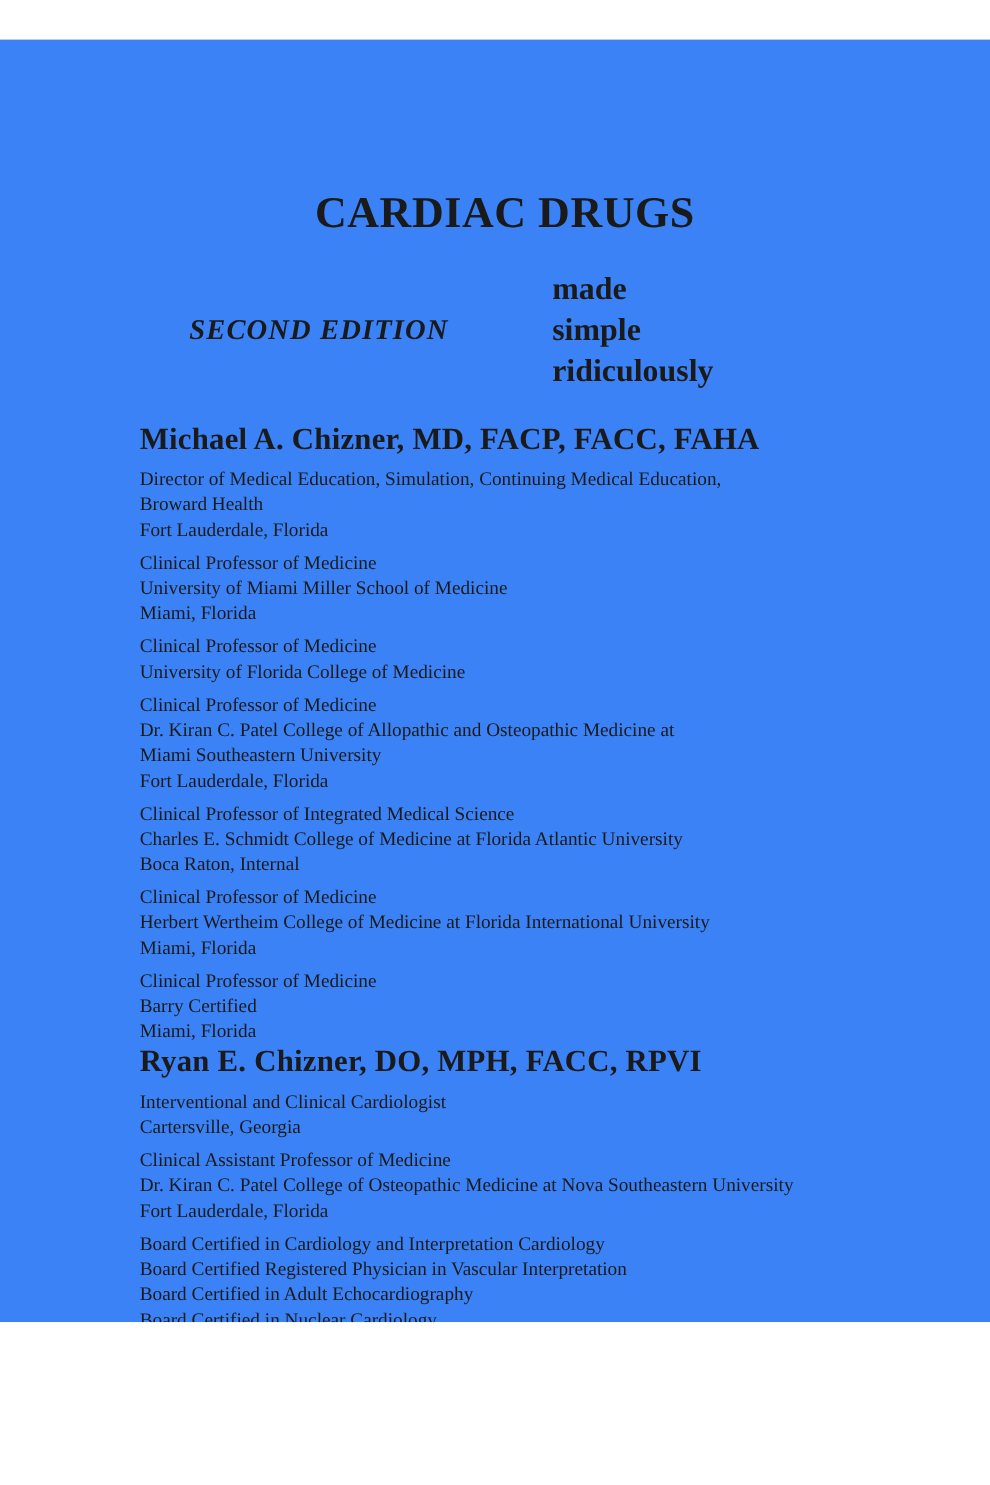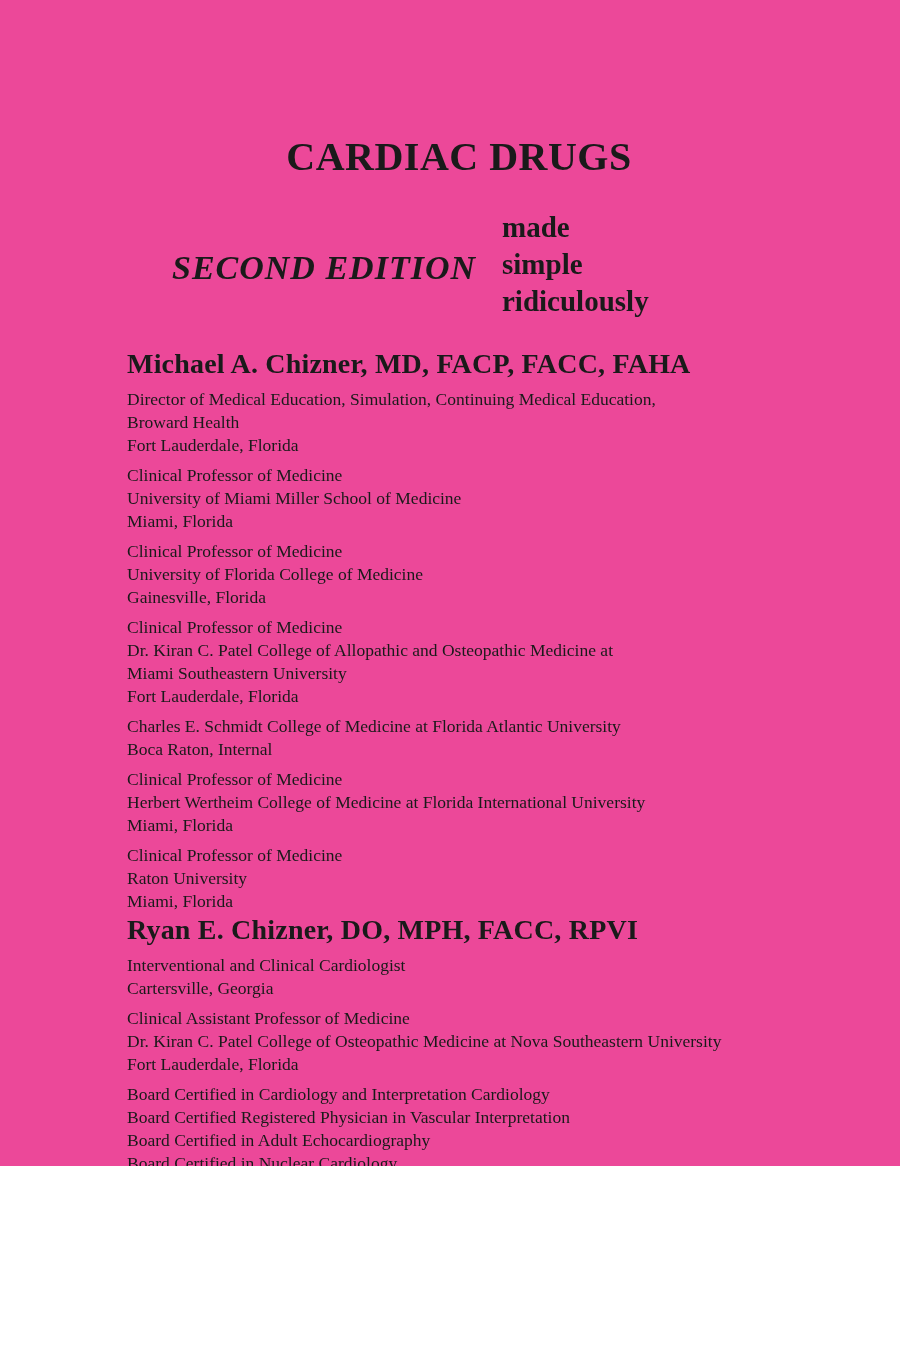--- a/index.html
+++ b/index.html
@@ -4,24 +4,25 @@
 <style>
   html, body {
     margin: 0;
     padding: 0;
     background: #ffffff;
   }
   .page {
     position: relative;
     width: 900px;
     height: 1166px;
-    background: #ec4899;
+    background: #3b82f6;
     color: #1a1a1a;
     font-family: "Liberation Serif", serif;
     overflow: hidden;
+    margin-top: 36px;
   }
   .book-title {
     position: absolute;
     top: 133px;
     left: 0;
     width: 900px;
     padding-left: 18px;
     box-sizing: border-box;
     text-align: center;
     font-size: 40px;
@@ -34,21 +35,21 @@
     left: 502px;
     top: 209px;
     font-size: 29px;
     font-weight: bold;
     line-height: 37px;
   }
   .edition {
     position: absolute;
     left: 172px;
     top: 249px;
-    font-size: 34px;
+    font-size: 26px;
     font-weight: bold;
     font-style: italic;
     letter-spacing: 1px;
   }
   .content {
     position: absolute;
     left: 127px;
     top: 350px;
     width: 700px;
   }
@@ -118,44 +119,44 @@
 
     <div class="affil-block">
       <div class="affil-line">Clinical Professor of Medicine</div>
       <div class="affil-line">University of Miami Miller School of Medicine</div>
       <div class="affil-line">Miami, Florida</div>
     </div>
 
     <div class="affil-block">
       <div class="affil-line">Clinical Professor of Medicine</div>
       <div class="affil-line">University of Florida College of Medicine</div>
-      <div class="affil-line">Gainesville, Florida</div>
     </div>
 
     <div class="affil-block">
       <div class="affil-line">Clinical Professor of Medicine</div>
       <div class="affil-line">Dr. Kiran C. Patel College of Allopathic and Osteopathic Medicine at</div>
       <div class="affil-line">Miami Southeastern University</div>
       <div class="affil-line">Fort Lauderdale, Florida</div>
     </div>
 
     <div class="affil-block">
+      <div class="affil-line">Clinical Professor of Integrated Medical Science</div>
       <div class="affil-line">Charles E. Schmidt College of Medicine at Florida Atlantic University</div>
       <div class="affil-line">Boca Raton, Internal</div>
     </div>
 
     <div class="affil-block">
       <div class="affil-line">Clinical Professor of Medicine</div>
       <div class="affil-line">Herbert Wertheim College of Medicine at Florida International University</div>
       <div class="affil-line">Miami, Florida</div>
     </div>
 
     <div class="affil-block">
       <div class="affil-line">Clinical Professor of Medicine</div>
-      <div class="affil-line">Raton University</div>
+      <div class="affil-line">Barry Certified</div>
       <div class="affil-line">Miami, Florida</div>
     </div>
 
     <h1 class="author-name second">Ryan E. Chizner, DO, MPH, FACC, RPVI</h1>
 
     <div class="affil-block">
       <div class="affil-line">Interventional and Clinical Cardiologist</div>
       <div class="affil-line">Cartersville, Georgia</div>
     </div>
 

